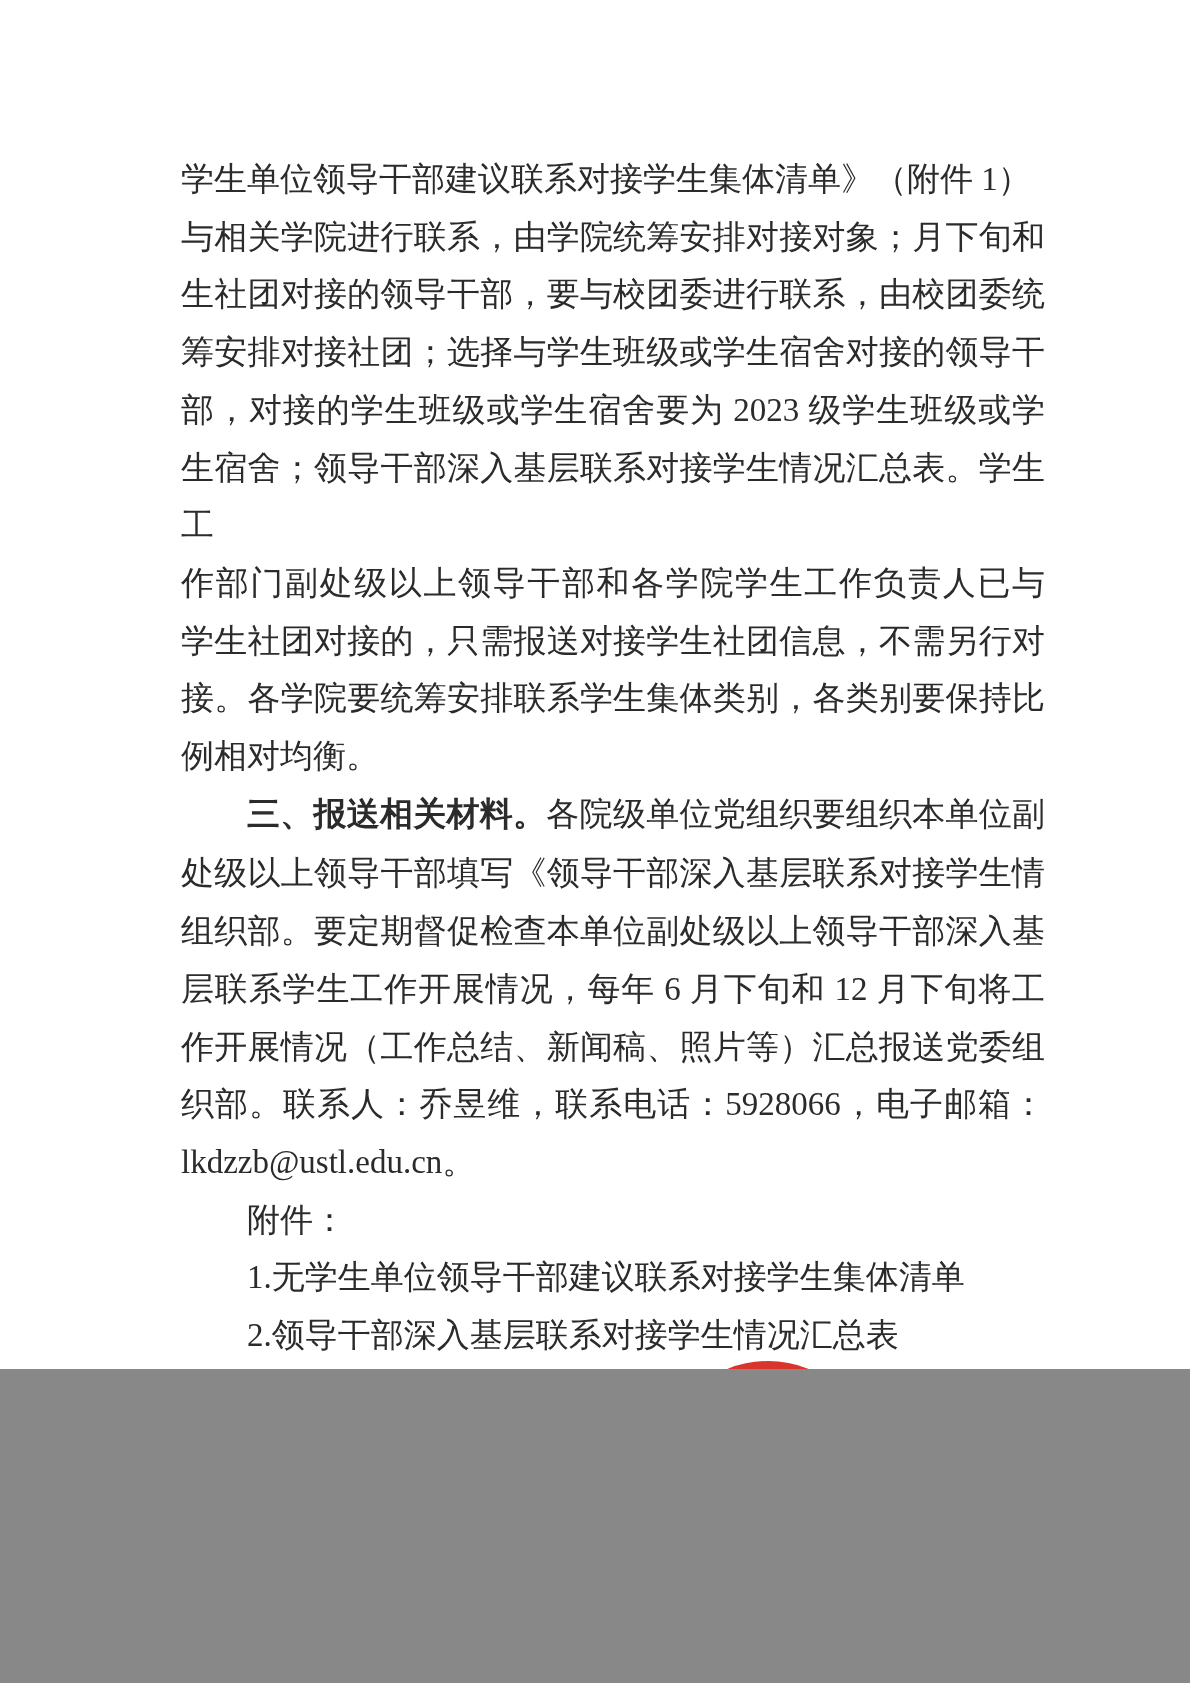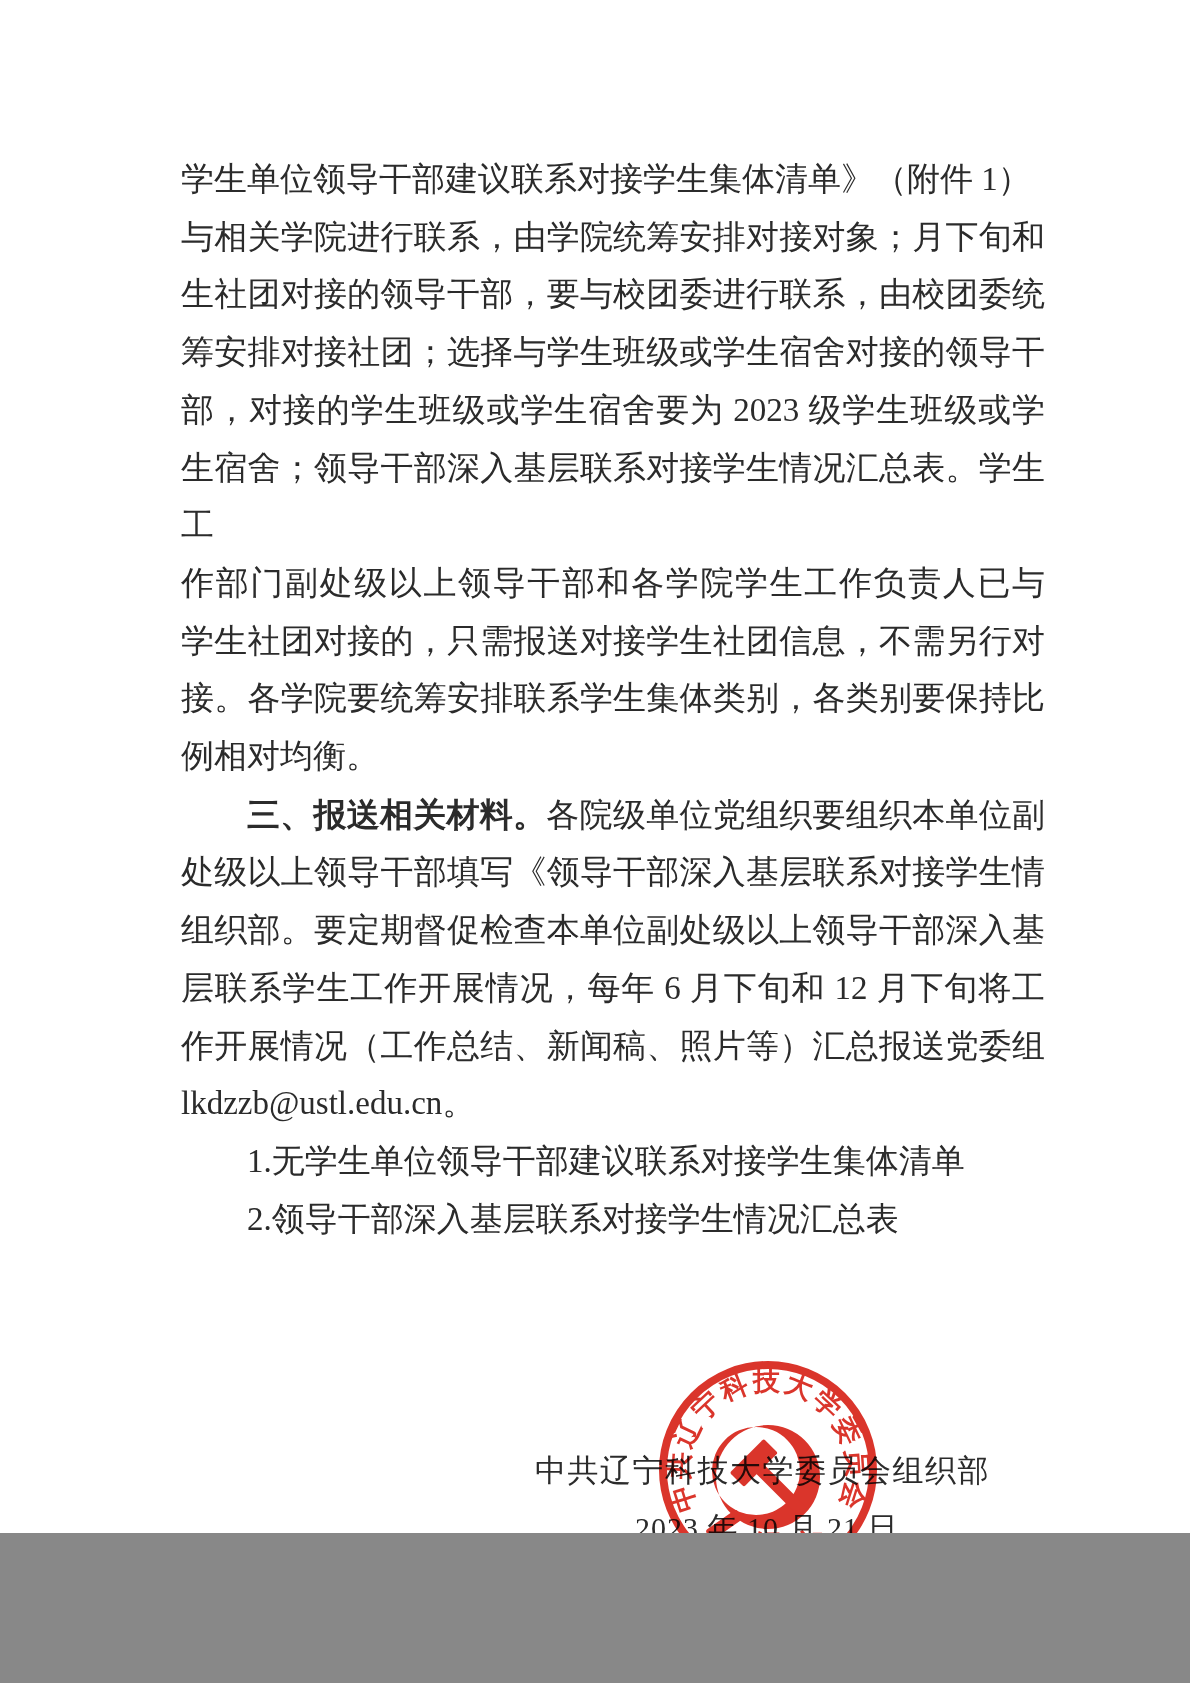--- a/index.html
+++ b/index.html
@@ -1,37 +1,37 @@
 <!DOCTYPE html>
 <html><head>
 <meta charset="utf-8">
 <style>
   html,body{margin:0;padding:0;background:#888;}
   .page{
     position:relative;
-    width:1190px;height:1533px;
+    width:1190px;height:1369px;
     background:#ffffff;
     overflow:hidden;
     font-family:"Liberation Serif","DejaVu Serif",serif;
   }
   .doc-lines{
     position:absolute;
     left:181px;top:151px;width:864px;
     font-size:33px;
     line-height:57.7px;
     color:#2b2b2b;
     letter-spacing:0;
   }
   .line{white-space:nowrap;}
   .line.j{
     white-space:normal;
     text-align:justify;
     text-align-last:justify;
   }
-  .line .b{font-weight:bold;font-family:Liberation Sans, sans-serif;}
+  .line .b{font-weight:bold;font-family:Liberation Mono, monospace;}
   .sig-org{
     position:absolute;left:535px;top:1450px;
     font-size:31px;letter-spacing:1.5px;color:#2b2b2b;
     white-space:nowrap;
   }
   .sig-date{
     position:absolute;left:635px;top:1508px;
     font-size:30px;letter-spacing:1px;color:#2b2b2b;
     white-space:nowrap;
   }
@@ -66,21 +66,23 @@
       <div class="line j"><span>生宿舍；领导干部深入基层联系对接学生情况汇总表。学生工</span></div>
       <div class="line j"><span>作部门副处级以上领导干部和各学院学生工作负责人已与</span></div>
       <div class="line j"><span>学生社团对接的，只需报送对接学生社团信息，不需另行对</span></div>
       <div class="line j"><span>接。各学院要统筹安排联系学生集体类别，各类别要保持比</span></div>
       <div class="line"><span>例相对均衡。</span></div>
       <div class="line j" style="padding-left: 66px;"><span class="b">三、报送相关材料。</span><span>各院级单位党组织要组织本单位副</span></div>
       <div class="line j"><span>处级以上领导干部填写《领导干部深入基层联系对接学生情</span></div>
       <div class="line j"><span>组织部。要定期督促检查本单位副处级以上领导干部深入基</span></div>
       <div class="line j"><span>层联系学生工作开展情况，每年 6 月下旬和 12 月下旬将工</span></div>
       <div class="line j"><span>作开展情况（工作总结、新闻稿、照片等）汇总报送党委组</span></div>
+      <div class="line j"><span>织部。联系人：乔昱维，联系电话：5928066，电子邮箱：</span></div>
       <div class="line"><span>lkdzzb@ustl.edu.cn。</span></div>
+      <div class="line" style="padding-left: 66px;"><span>附件：</span></div>
       <div class="line" style="padding-left: 66px;"><span>1.无学生单位领导干部建议联系对接学生集体清单</span></div>
       <div class="line" style="padding-left: 66px; font-family: Liberation Serif, serif;"><span>2.领导干部深入基层联系对接学生情况汇总表</span></div>
     </div>
 
   <div class="sig-org">中共辽宁科技大学委员会组织部</div>
   <div class="sig-date">2023 年 10 月 21 日</div>
 
   <svg class="seal" viewBox="0 0 230 230" xmlns="http://www.w3.org/2000/svg">
     <defs>
       <path id="ringPath" d="M 45.7 155 A 80 80 0 1 1 184.3 155" fill="none"></path>

